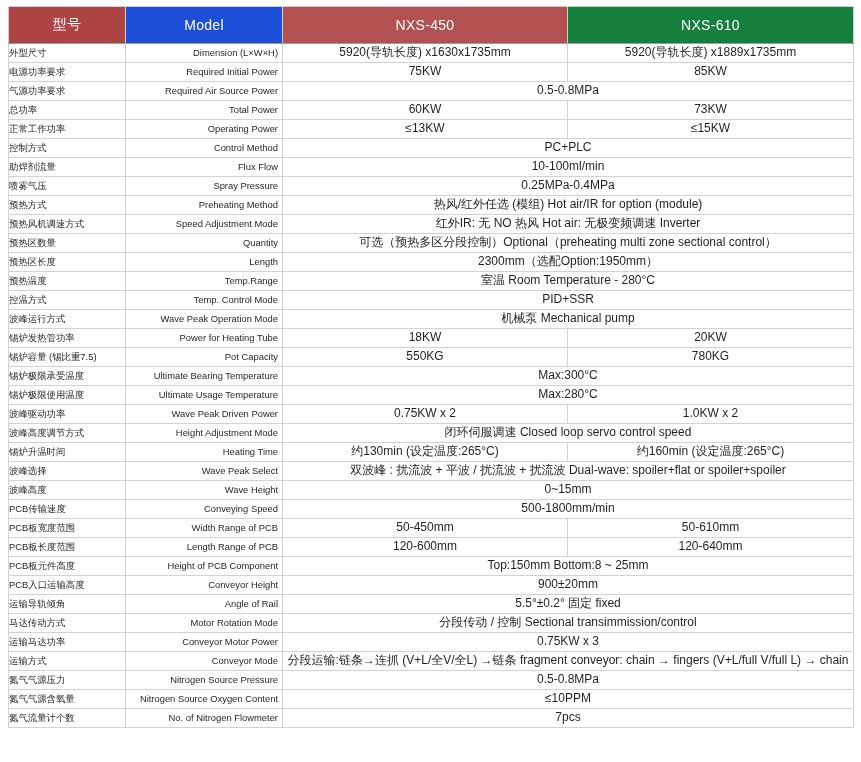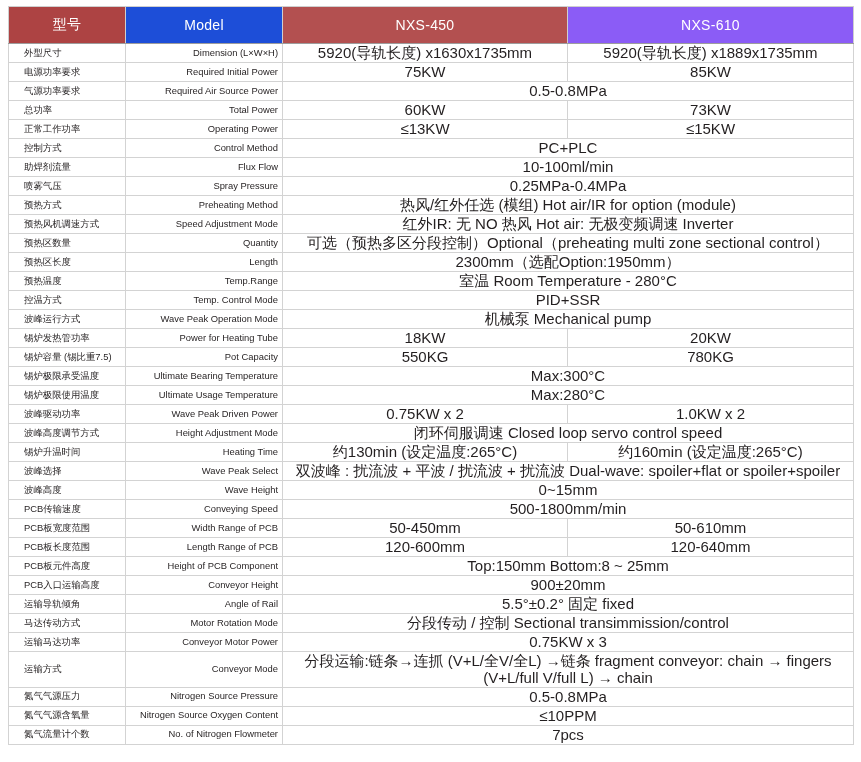--- a/index.html
+++ b/index.html
@@ -33,42 +33,42 @@
     font-size: 14px;
     height: 34px;
     border: 1px solid #cfcfcf;
     border-bottom: 1px solid #9d9d9d;
     text-align: center;
     letter-spacing: 0.3px;
   }
   .spec-table th.th-cn { background: #ad4343; }
   .spec-table th.th-en { background: #1d4ed8; }
   .spec-table th.th-m1 { background: #b35050; }
-  .spec-table th.th-m2 { background: #8b5cf6; }
+  .spec-table th.th-m2 { background: #15803d; }
 
   .spec-table td {
     border: 1px solid #d3d3d3;
     height: 18px;
     padding: 0 4px;
     vertical-align: middle;
     line-height: 1.15;
   }
   td.cn {
     text-align: left;
-    padding-left: 15px;
+    padding-left: 0;
     font-size: 9.4px;
   }
   td.en {
     text-align: right;
     padding-left: 8px;
     font-size: 9.4px;
   }
   td.val {
     text-align: center;
-    font-size: 15px;
+    font-size: 12px;
   }
 </style>
 </head>
 <body>
 
 <table class="spec-table">
   <colgroup>
     <col class="c-cn">
       <col class="c-en">
       <col class="c-m1">

